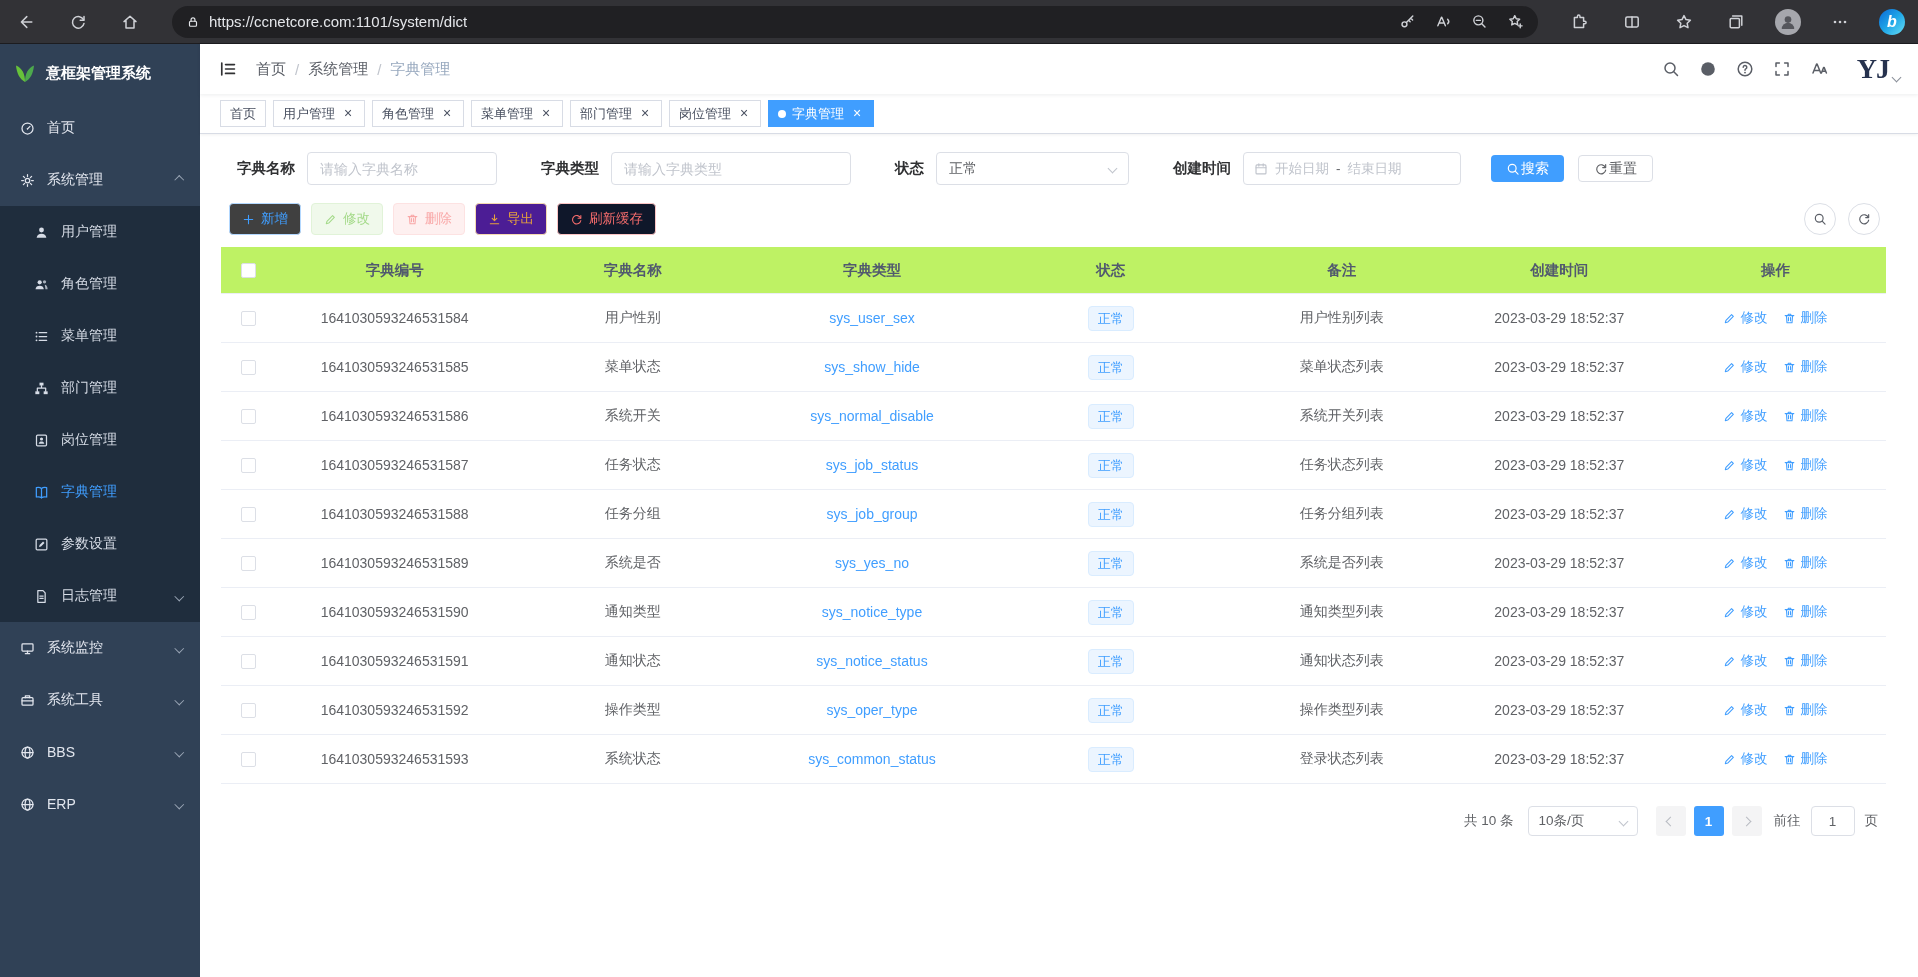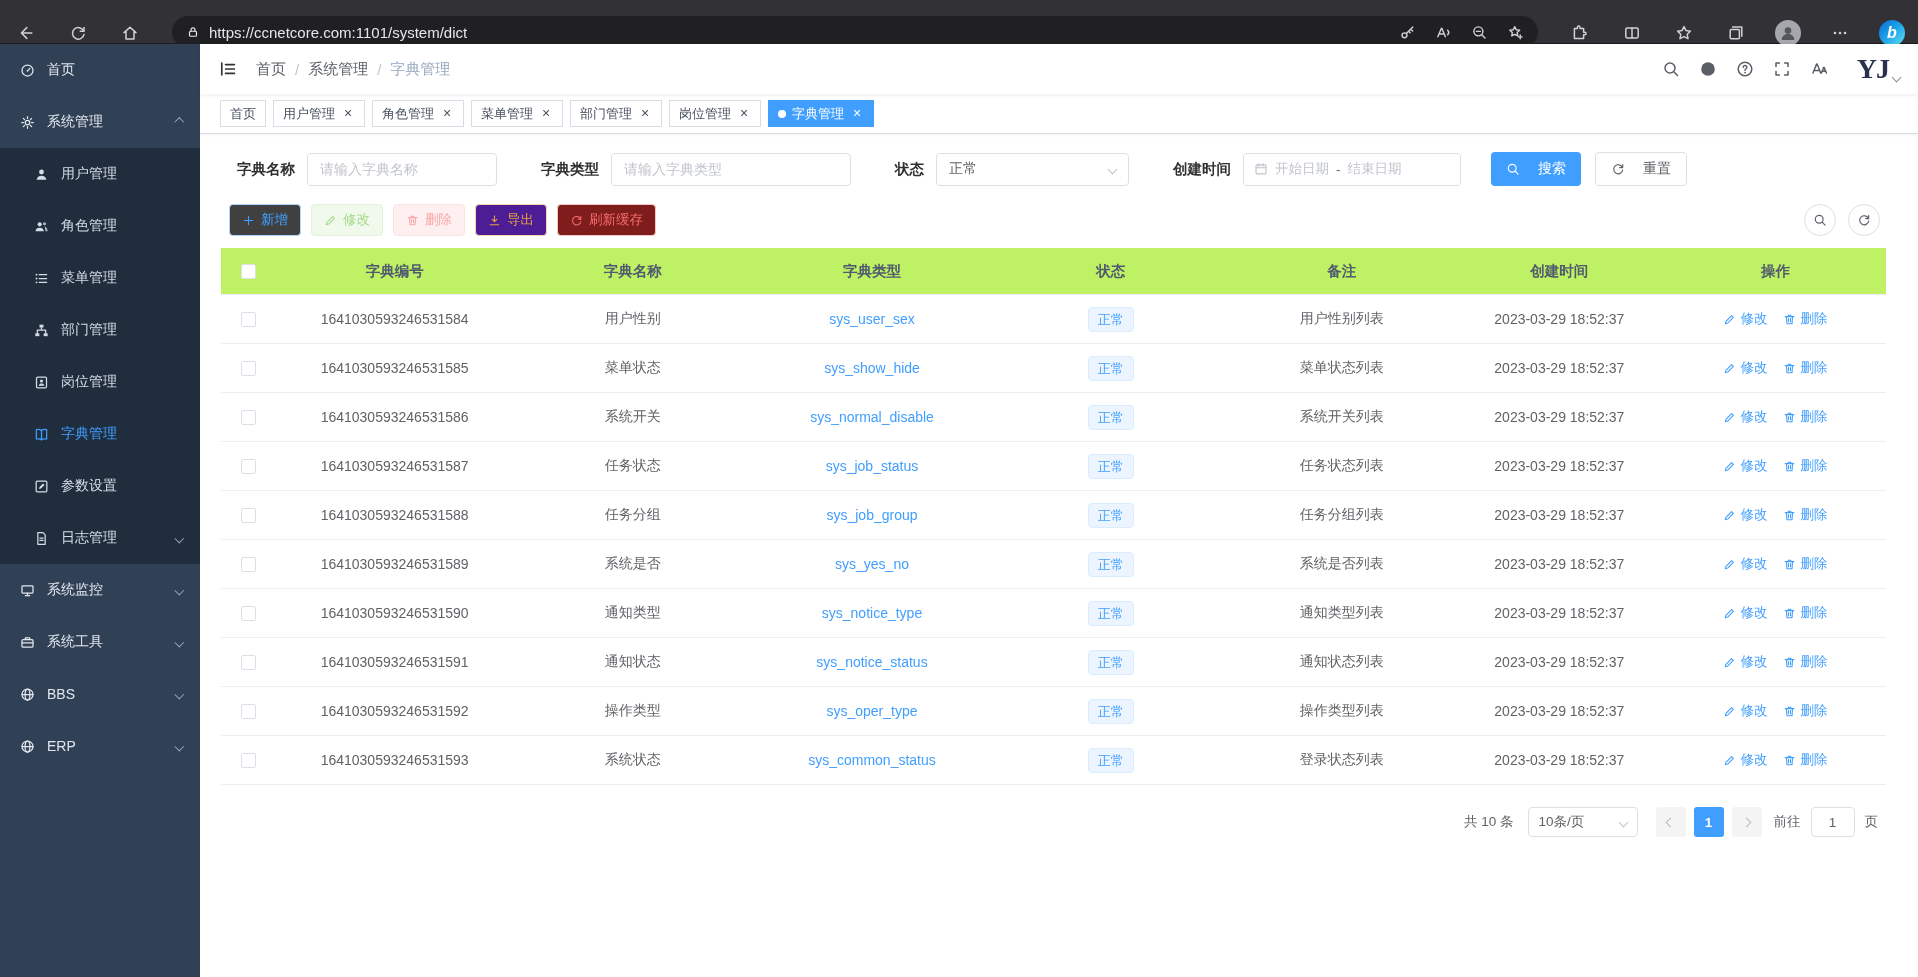--- a/index.html
+++ b/index.html
@@ -13,21 +13,21 @@
 .sf{fill:currentColor;stroke:none}
 .ic{display:inline-flex;align-items:center;justify-content:center;flex:0 0 auto;width:16px;height:16px}
 .ic svg{width:100%;height:100%}
 .ic14{width:14px;height:14px}
 .chev{display:inline-block;width:7px;height:7px;border-right:1.6px solid currentColor;border-bottom:1.6px solid currentColor;flex:0 0 auto}
 .chev.down{transform:rotate(45deg)}
 .chev.up{transform:rotate(-135deg)}
 .chev.left{transform:rotate(135deg)}
 .chev.right{transform:rotate(-45deg)}
 
-.chrome{height:44px;background:#323236;display:flex;gap:16px;padding:16px 8px;border-bottom:1px solid #1c1c1f;flex:0 0 44px}
+.chrome{height:44px;background:#323236;display:flex;align-items:center;gap:16px;padding:0 8px;border-bottom:1px solid #1c1c1f;flex:0 0 44px}
 .cbtn{width:36px;height:34px;border-radius:6px;display:flex;align-items:center;justify-content:center;color:#cfd1d6}
 .cbtn svg{width:18px;height:18px}
 .pill{flex:1;height:32px;margin:0 8px;border-radius:16px;background:#202023;display:flex;align-items:center;padding:0 14px;gap:9px;color:#e4e6ea;min-width:0}
 .url{font-size:15px;color:#e4e6ea;white-space:nowrap;overflow:hidden}
 .pill-right{margin-left:auto;display:flex;gap:19px;color:#cfd1d6}
 .pill-right .ic{width:17px;height:17px}
 .avatar{width:26px;height:26px;border-radius:50%;background:#a6a7ad;display:flex;align-items:center;justify-content:center;overflow:hidden}
 .avatar svg{width:20px;height:20px;color:#55565c}
 .bing{width:26px;height:26px;border-radius:50%;background:linear-gradient(135deg,#0d6fd8 5%,#1ea6e8 50%,#62d9f2 95%);color:#fff;font-weight:bold;font-size:16px;display:flex;align-items:center;justify-content:center;font-style:italic}
 
@@ -67,32 +67,32 @@
 .f-label{font-weight:bold;font-size:14.5px;color:#303133;margin-right:12px;white-space:nowrap}
 .ml{margin-left:44px}
 .inp{height:33px;border:1px solid #dcdfe6;border-radius:4px;padding:0 12px;font-size:14px;color:#606266;background:#fff}
 .inp::placeholder{color:#c0c4cc}
 .w190{width:190px}.w240{width:240px}
 .select{width:193px;height:33px;border:1px solid #dcdfe6;border-radius:4px;display:flex;align-items:center;padding:0 12px;color:#606266;cursor:pointer;background:#fff}
 .select .chev{margin-left:auto;color:#c0c4cc}
 .range{width:218px;height:33px;border:1px solid #dcdfe6;border-radius:4px;display:flex;align-items:center;padding:0 10px;gap:7px;background:#fff;color:#c0c4cc;font-size:13.5px;cursor:pointer;white-space:nowrap}
 .range .sep{color:#606266}
 .range .ic{color:#c0c4cc}
-.btn{height:34px;border-radius:4px;display:inline-flex;align-items:center;gap:18px;padding:0 15px;font-size:14px}
+.btn{height:27px;border-radius:4px;display:inline-flex;align-items:center;gap:1px;padding:0 15px;font-size:14px}
 .btn.primary{background:#409eff;color:#fff;margin-left:30px}
 .btn.plainb{background:#fff;border:1px solid #dcdfe6;color:#606266;margin-left:14px}
 
 .toolbar{display:flex;align-items:center;margin-bottom:12px;padding-left:8px}
 .tbtn{height:32px;border-radius:4px;display:inline-flex;align-items:center;gap:6px;padding:0 12px;font-size:13.5px;margin-right:10px;border:1px solid transparent}
 .tbtn .ic{width:13px;height:13px}
 .tbtn.blue{color:#409eff;background:#404040;border-color:#b3d8ff}
 .tbtn.green{color:#a4da89;background:#f0f9eb;border-color:#e1f3d8;cursor:not-allowed}
 .tbtn.redlight{color:#f9a7a7;background:#fef0f0;border-color:#fde2e2;cursor:not-allowed}
 .tbtn.orange{color:#e6a23c;background:#4c1d95;border-color:#f5dab1}
-.tbtn.red{color:#f56c6c;background:#7f1d1d;border-color:#fbc4c4}
+.tbtn.red{color:#f56c6c;background:#0f172a;border-color:#fbc4c4}
 .t-right{margin-left:auto;display:flex;gap:12px;padding-right:6px}
 .circle{width:32px;height:32px;border-radius:50%;border:1px solid #dcdfe6;background:#fff;color:#5a5e66;display:flex;align-items:center;justify-content:center}
 .circle .ic{width:14px;height:14px}
 
 .table{width:100%;font-size:14px;color:#606266}
 .thead,.trow{display:flex;align-items:center;border-bottom:1px solid #ebeef5}
 .thead{background:#bef264;height:47px;color:#515a6e;font-weight:bold;font-size:14.5px}
 .trow{height:49px;background:#fff}
 .td{display:flex;align-items:center;justify-content:center;text-align:center;padding:0 6px;min-width:0;white-space:nowrap}
 .col-check{flex:0 0 55px}
@@ -211,20 +211,27 @@
       </svg>
     </button>
   <button class="cbtn">
       <span class="bing">b</span>
     </button>
 </div>
 
 <div class="app">
 
   <aside class="sidebar">
+    <div class="logo">
+      <svg viewBox="0 0 22 22">
+          <path d="M11 20C11 12 8 6 2 3.6 2.8 12 6 17.6 11 20z" fill="#67c23a"></path>
+          <path d="M11 20c0-8 3-14 9-16.4C19.2 12 16 17.6 11 20z" fill="#4da94d"></path>
+        </svg>
+      <span>意框架管理系统</span>
+    </div>
     <div class="s-item">
       <span class="ic">
           <svg viewBox="0 0 18 18">
             <circle class="st" cx="9" cy="9" r="6.6"></circle>
             <path class="st" d="M9 9.4L12 6.4"></path>
             <circle class="sf" cx="9" cy="9.4" r="1"></circle>
           </svg>
         </span>
       <span>首页</span>
     </div>

